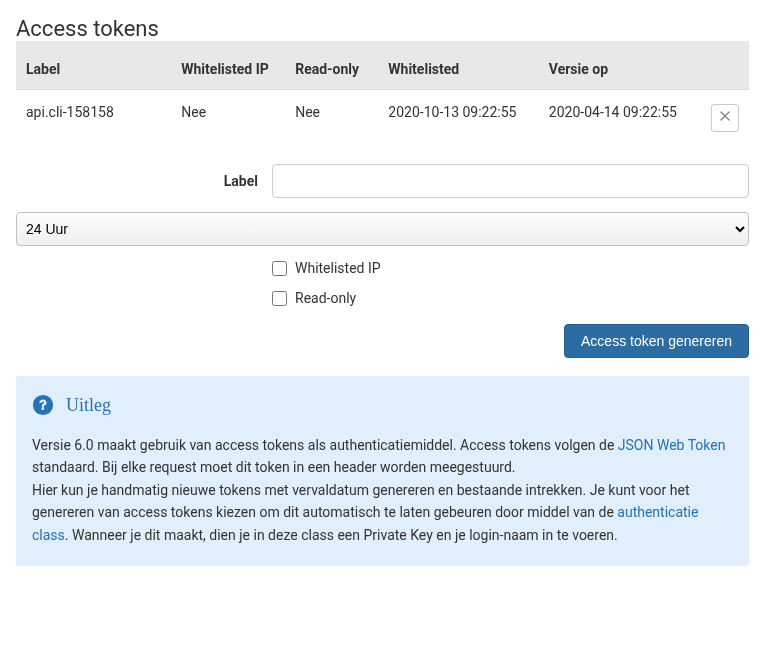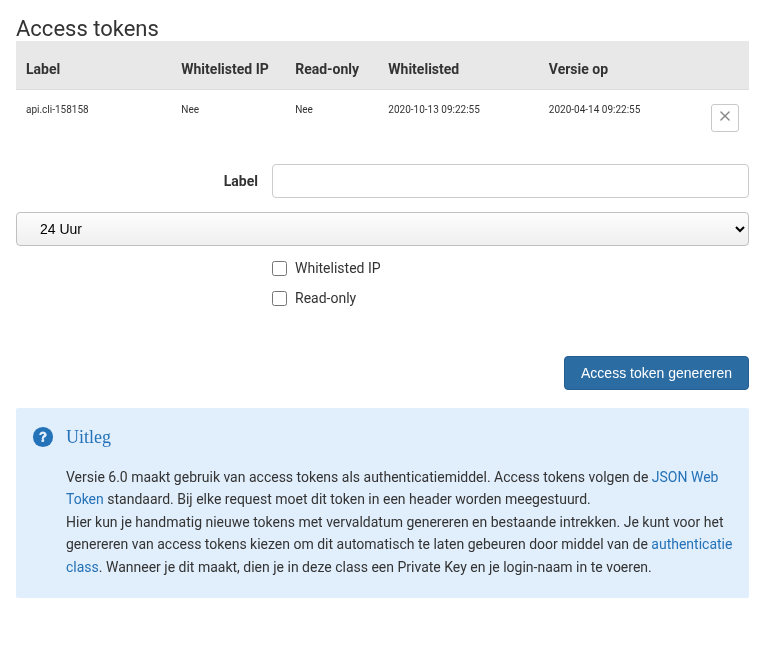--- a/index.html
+++ b/index.html
@@ -26,21 +26,21 @@
       text-align: left;
       padding: 20px 10px 12px 10px;
       font-weight: 700;
       font-size: 14px;
       color: #333;
       border-bottom: 1px solid #ddd;
       vertical-align: bottom;
     }
     tbody td {
       padding: 14px 10px 10px 10px;
-      font-size: 10px;
+      font-size: 14px;
       color: #333;
       vertical-align: top;
     }
     .delete-btn {
       width: 28px;
       height: 28px;
       display: inline-flex;
       align-items: center;
       justify-content: center;
       background: #fff;
@@ -70,21 +70,21 @@
       width: 100%;
       height: 34px;
       padding: 6px 10px;
       border: 1px solid #ccc;
       border-radius: 4px;
       font-size: 14px;
     }
     .select-input {
       width: 100%;
       height: 34px;
-      padding: 6px 19px;
+      padding: 6px 5px;
       border: 1px solid #c0c0c0;
       border-radius: 4px;
       background: linear-gradient(#fdfdfd, #efefef);
       font-size: 14px;
     }
     .checkbox-row {
       margin-left: 256px;
       margin-bottom: 14px;
       display: flex;
       align-items: center;
@@ -106,21 +106,20 @@
       margin-bottom: 18px;
     }
     .primary-btn {
       background: #2b6ca3;
       color: #fff;
       border: 1px solid #265e8f;
       padding: 8px 16px;
       border-radius: 4px;
       font-size: 14px;
       cursor: pointer;
-      margin-top: 32px;
     }
     .info-panel {
       background: #e1eefb;
       border-radius: 2px;
       padding: 18px 16px 20px 16px;
     }
     .info-header {
       display: flex;
       align-items: center;
       gap: 12px;
@@ -135,21 +134,20 @@
     .info-title {
       color: #2472b8;
       font-size: 18px;
       font-weight: 400;
       font-family: Liberation Serif, serif;
     }
     .info-body {
       font-size: 14px;
       line-height: 1.6;
       color: #333;
-      margin-left: 34px;
     }
     .info-body a {
       color: #2472b8;
       text-decoration: none;
     }
   </style>
 </head>
 <body>
 
 <h2 class="page-title">Access tokens</h2>

